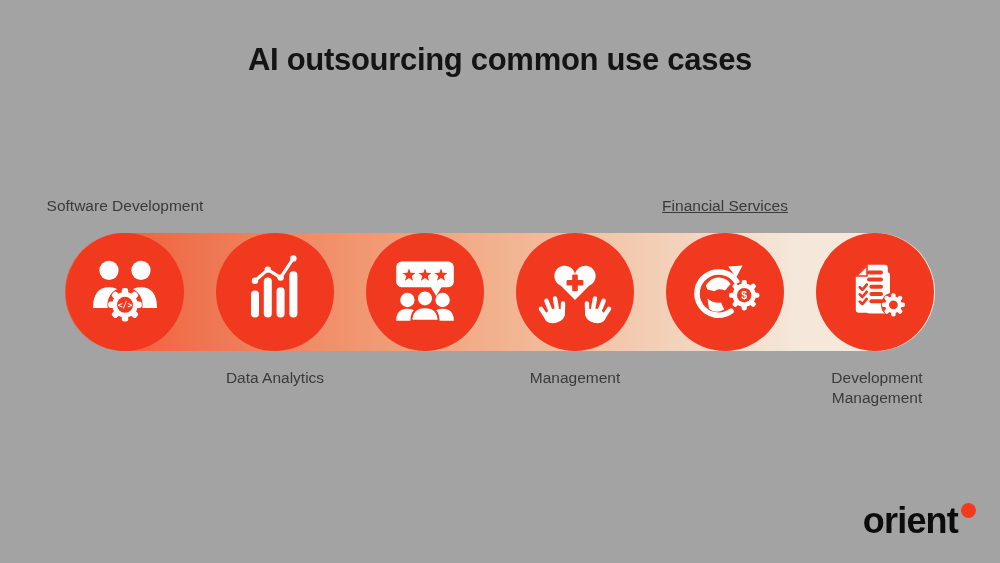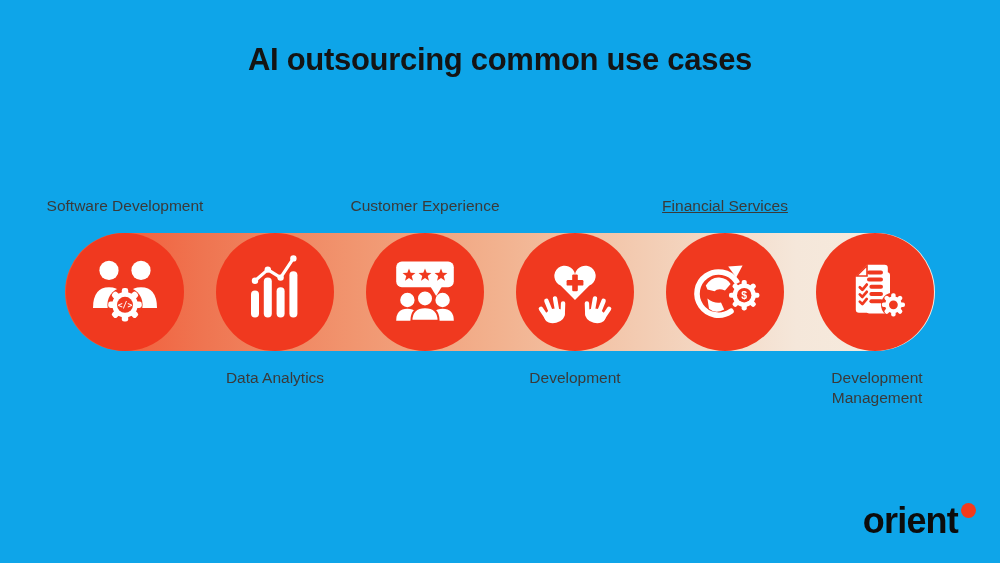--- a/index.html
+++ b/index.html
@@ -1,21 +1,21 @@
 <!DOCTYPE html>
 <html><head>
 <meta charset="utf-8">
 <style>
   html, body { margin: 0; padding: 0; }
   body { font-family: "Liberation Sans", sans-serif; }
   .canvas {
     position: relative;
     width: 1000px;
     height: 563px;
-    background: #0ea5e9;
+    background: #a3a3a3;
     overflow: hidden;
   }
   .title {
     position: absolute;
     top: 42px;
     left: 0;
     width: 100%;
     text-align: center;
     font-size: 31px;
     font-weight: 700;
@@ -101,25 +101,24 @@
 </head>
 <body>
 
 <div class="canvas">
 
   <div class="title">AI outsourcing common use cases</div>
 
   <div class="band"></div>
 
   <div class="uc-label above l1">Software Development</div>
-  <div class="uc-label above l3">Customer Experience</div>
   <div class="uc-label above l5">Financial Services</div>
 
   <div class="uc-label below l2">Data Analytics</div>
-  <div class="uc-label below l4">Development</div>
+  <div class="uc-label below l4">Management</div>
   <div class="uc-label below l6">Development Management</div>
 
   <div class="circle c1">
     <svg viewBox="0 0 120 120">
       <g fill="#ffffff">
         <circle cx="40" cy="33" r="12"></circle>
         <circle cx="80" cy="33" r="12"></circle>
         <path d="M20,80 q0,-26 20,-26 q20,0 20,26 z"></path>
         <path d="M60,80 q0,-26 20,-26 q20,0 20,26 z"></path>
       </g>

